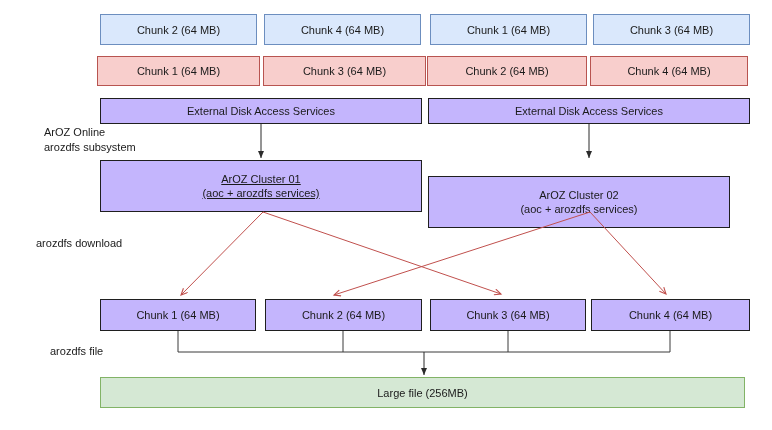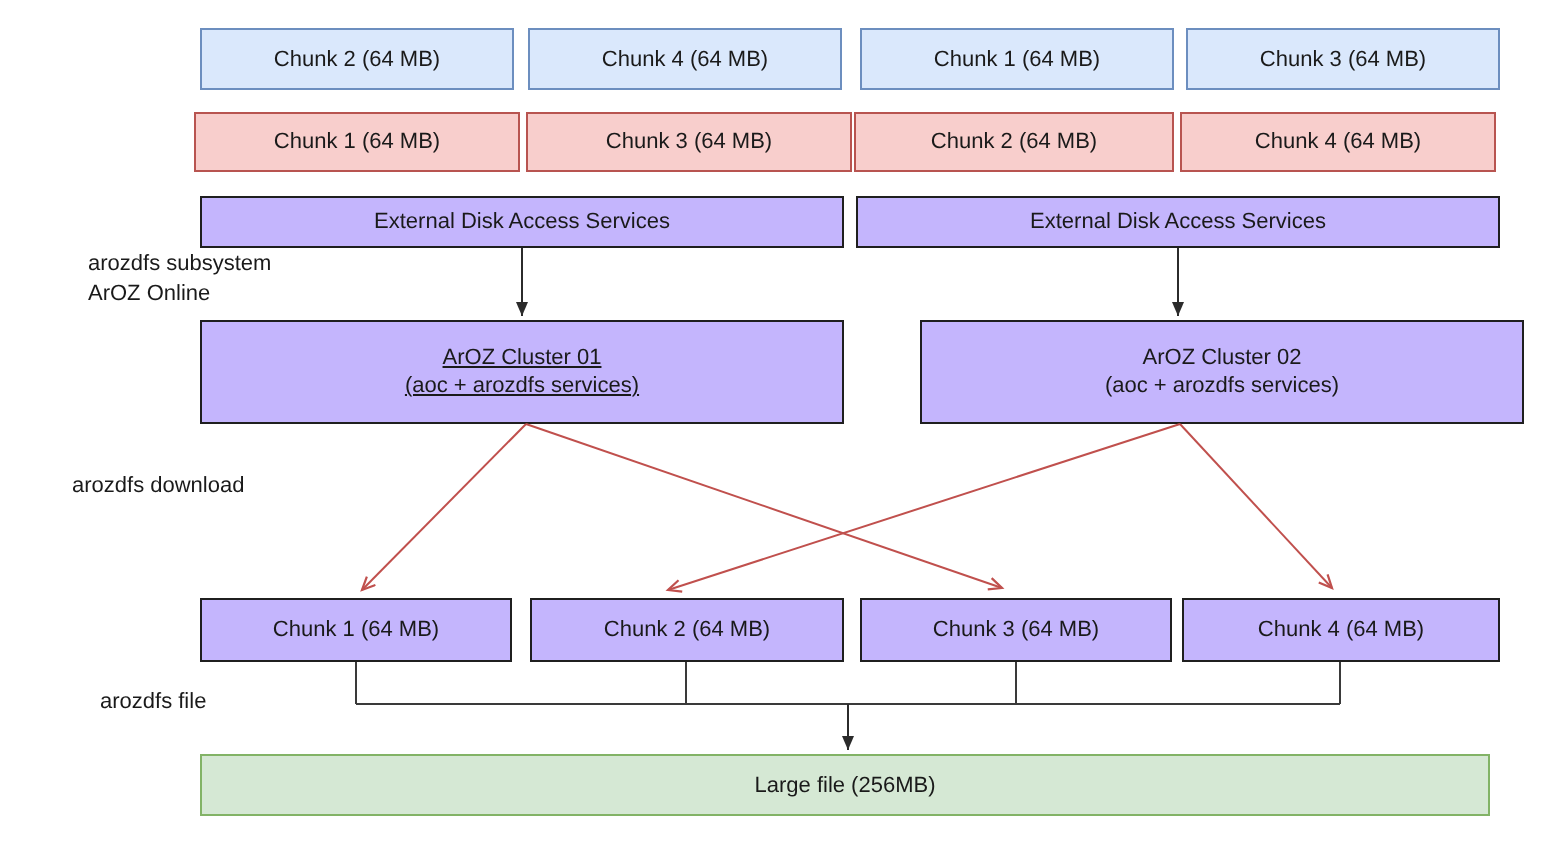--- a/index.html
+++ b/index.html
@@ -44,22 +44,22 @@
   .red-line   { stroke: var(--arrow_red); stroke-width: 1; fill: none; }
   #mBlack path { fill: #2b2b2b; }
   #mRed path   { fill: none; stroke: var(--arrow_red); stroke-width: 1.1; }
 </style>
 </head>
 <body>
 
 <div class="canvas">
 
   <div class="sidelabel" style="left:44px; top:125px;">
+    <div>ArOZ Online</div>
     <div>arozdfs subsystem</div>
-    <div>ArOZ Online</div>
   </div>
   <div class="sidelabel" style="left:36px; top:236px;">arozdfs download</div>
   <div class="sidelabel" style="left:50px; top:344px;">arozdfs file</div>
 
   <div class="box blue" style="left:100px; top:14px; width:157px; height:31px;">Chunk 2 (64 MB)</div>
   <div class="box blue" style="left:264px; top:14px; width:157px; height:31px;">Chunk 4 (64 MB)</div>
   <div class="box blue" style="left:430px; top:14px; width:157px; height:31px;">Chunk 1 (64 MB)</div>
   <div class="box blue" style="left:593px; top:14px; width:157px; height:31px;">Chunk 3 (64 MB)</div>
 
   <div class="box red" style="left:97px; top:56px; width:163px; height:30px;">Chunk 1 (64 MB)</div>
@@ -67,21 +67,21 @@
   <div class="box red" style="left:427px; top:56px; width:160px; height:30px;">Chunk 2 (64 MB)</div>
   <div class="box red" style="left:590px; top:56px; width:158px; height:30px;">Chunk 4 (64 MB)</div>
 
   <div class="box" style="left:100px; top:98px; width:322px; height:26px;">External Disk Access Services</div>
   <div class="box" style="left:428px; top:98px; width:322px; height:26px;">External Disk Access Services</div>
 
   <div class="box" style="left:100px; top:160px; width:322px; height:52px;text-decoration:underline;">
     <div>ArOZ Cluster 01</div>
     <div>(aoc + arozdfs services)</div>
   </div>
-  <div class="box" style="left:428px; top:160px; width:302px; height:52px;margin-left:32px;">
+  <div class="box" style="left:428px; top:176px; width:302px; height:52px;">
     <div>ArOZ Cluster 02</div>
     <div>(aoc + arozdfs services)</div>
   </div>
 
   <div class="box" style="left:100px; top:299px; width:156px; height:32px;">Chunk 1 (64 MB)</div>
   <div class="box" style="left:265px; top:299px; width:157px; height:32px;">Chunk 2 (64 MB)</div>
   <div class="box" style="left:430px; top:299px; width:156px; height:32px;">Chunk 3 (64 MB)</div>
   <div class="box" style="left:591px; top:299px; width:159px; height:32px;">Chunk 4 (64 MB)</div>
 
   <div class="box green" style="left:100px; top:377px; width:645px; height:31px;">Large file (256MB)</div>

